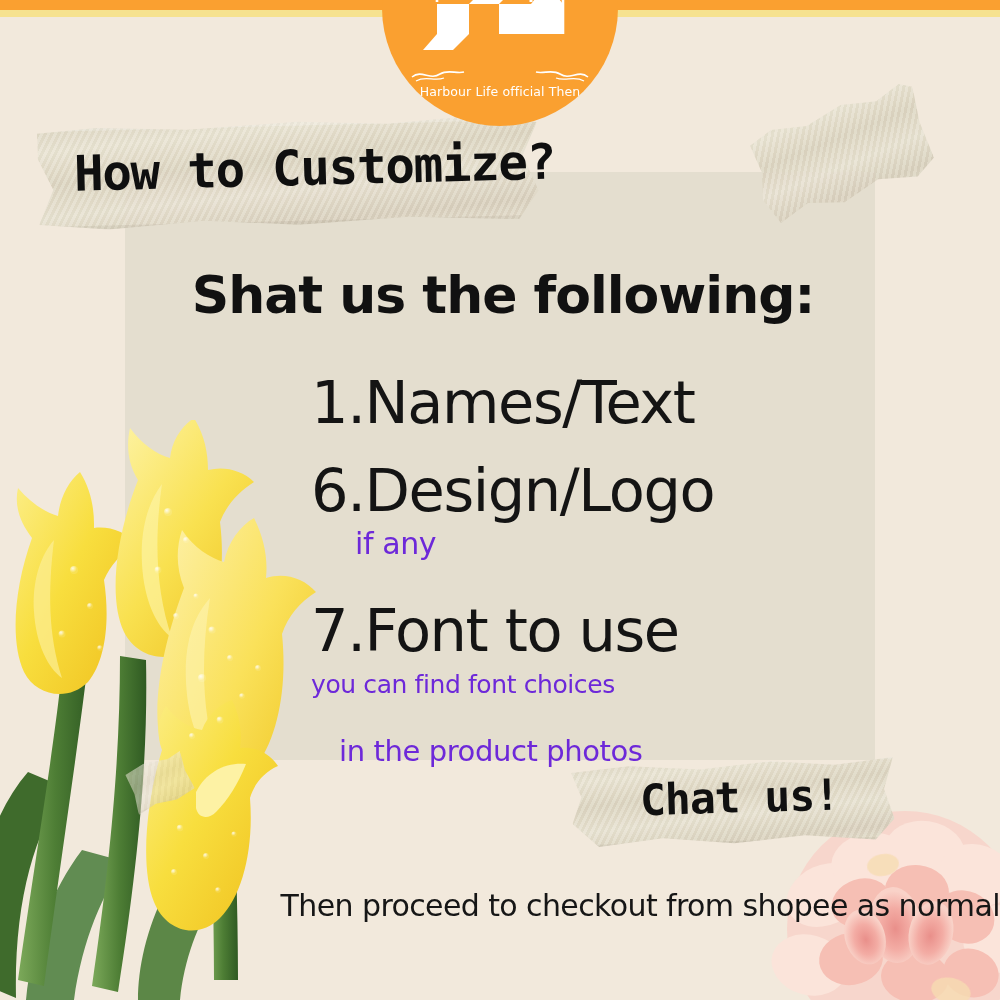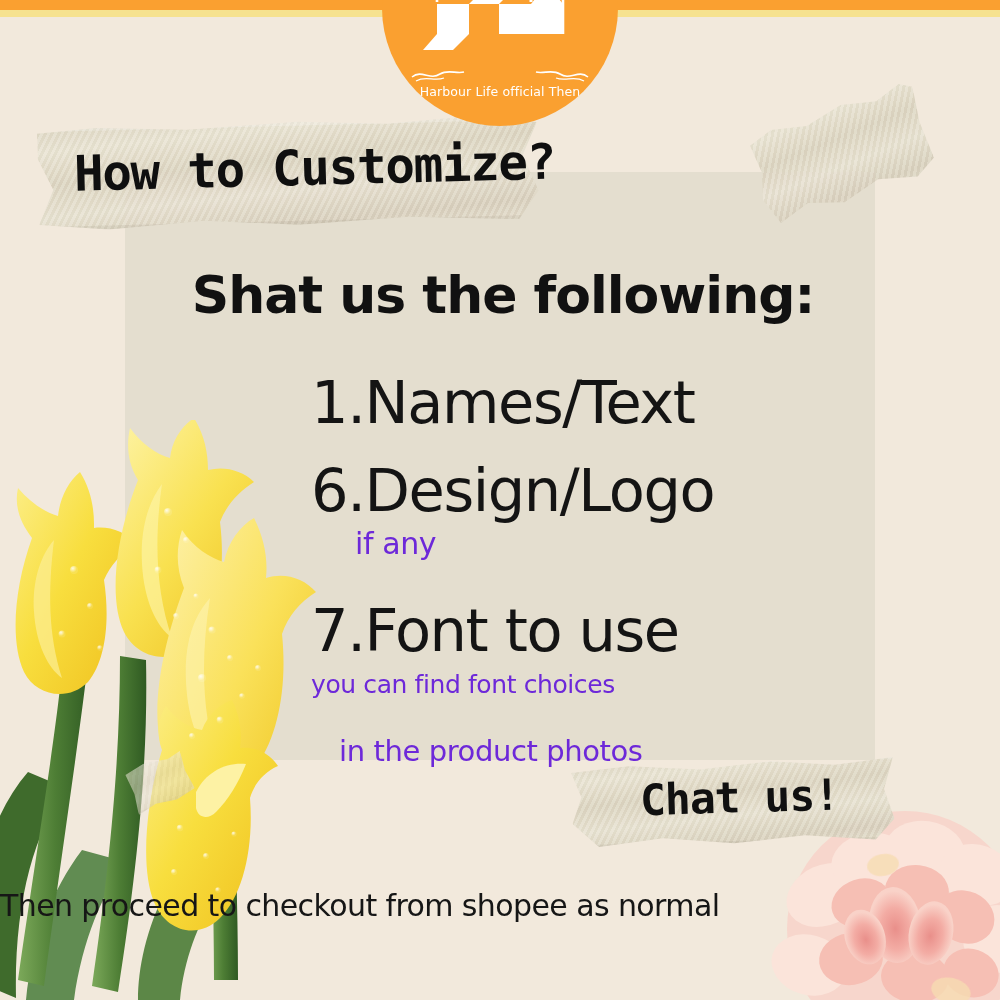--- a/index.html
+++ b/index.html
@@ -158,21 +158,21 @@
   }
   .item-1{position:absolute;left:6px;top:0;}
   .item-2{position:absolute;left:6px;top:88px;}
   .sub-2{position:absolute;left:50px;top:154px;}
   .item-3{position:absolute;left:6px;top:228px;}
   .sub-3a{position:absolute;left:6px;top:298px;font-size:25px;}
   .sub-3b{position:absolute;left:34px;top:330px;font-size:29px;margin-top:32px;}
 
   .footnote{
     position:absolute;left:0;right:0;top:888px;
-    text-align:left;
+    text-align:right;
     font-family:"DejaVu Sans",sans-serif;
     font-size:30px;
     letter-spacing:-.6px;
     color:#161616;
   }
 
   
   .tulips{position:absolute;left:-30px;top:420px;width:360px;height:580px;}
   .peony{position:absolute;right:-10px;bottom:-14px;width:245px;height:215px;}
 </style>

